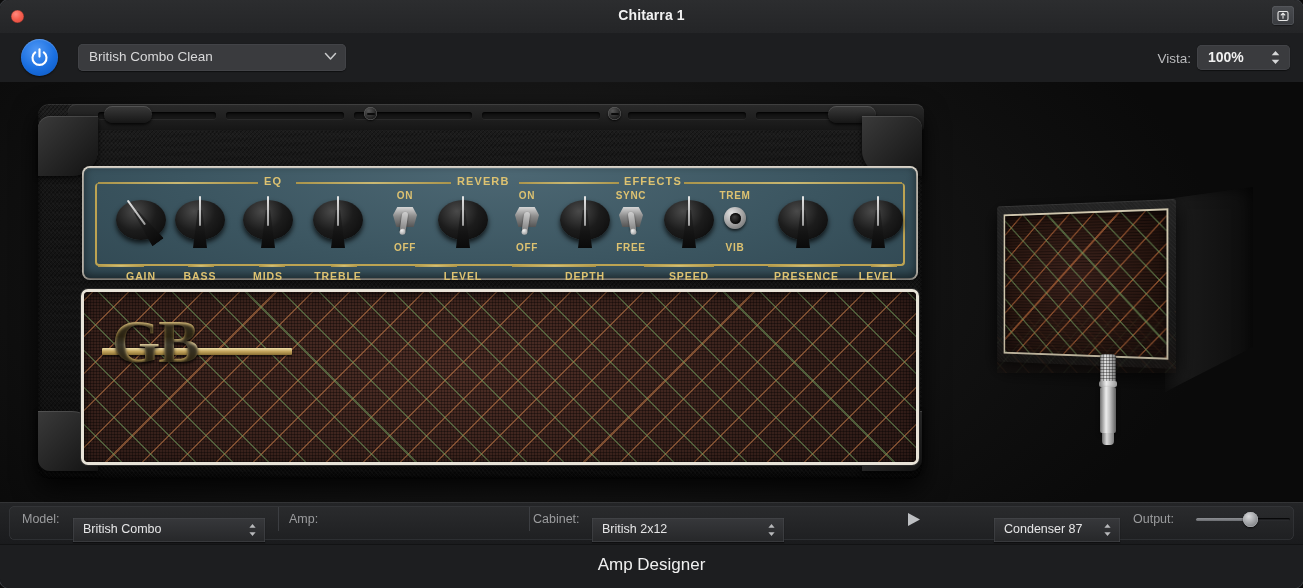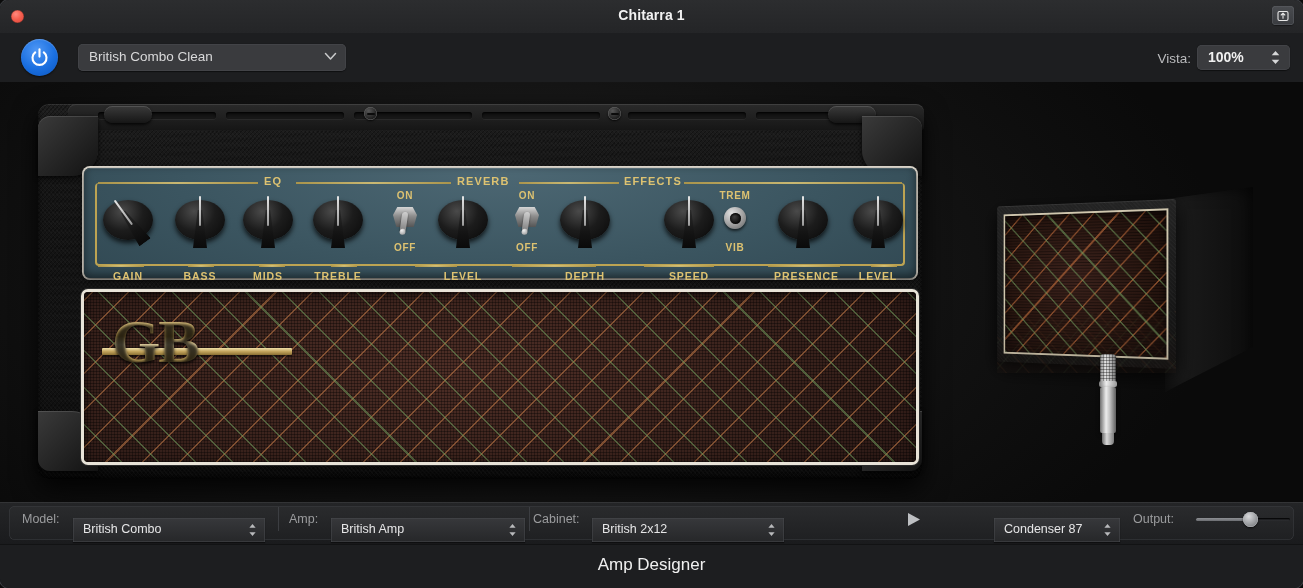--- a/index.html
+++ b/index.html
@@ -504,21 +504,21 @@
           <div class="bot-rule" style="left:14px;  width:46px;"></div>
           <div class="bot-rule" style="left:104px; width:26px;"></div>
           <div class="bot-rule" style="left:175px; width:26px;"></div>
           <div class="bot-rule" style="left:247px; width:26px;"></div>
           <div class="bot-rule" style="left:331px; width:42px;"></div>
           <div class="bot-rule" style="left:428px; width:84px;"></div>
           <div class="bot-rule" style="left:560px; width:70px;"></div>
           <div class="bot-rule" style="left:684px; width:72px;"></div>
           <div class="bot-rule" style="left:787px; width:26px;"></div>
 
-          <div class="knob-wrap" style="left:15px; top:26px;">
+          <div class="knob-wrap" style="left:28px; top:26px;">
             <div class="knob">
                 <div class="skirt"></div>
               <div class="pointer" style="transform:rotate(-36deg)">
                 <div class="body"></div>
                   <div class="line"></div>
               </div>
             </div>
             <div class="knob-label">GAIN</div>
           </div>
 
@@ -584,20 +584,26 @@
             <div class="knob">
                 <div class="skirt"></div>
               <div class="pointer" style="transform:rotate(0deg)">
                   <div class="body"></div>
                   <div class="line"></div>
                 </div>
             </div>
             <div class="knob-label">DEPTH</div>
           </div>
 
+          <div class="toggle-wrap" style="left:524px; top:22px; height:70px;">
+            <div class="toggle-top">SYNC</div>
+            <div class="toggle-body"></div>
+            <div class="toggle-bat" style="transform:rotate(-8deg)"></div>
+            <div class="toggle-bot" style="top:52px;">FREE</div>
+          </div>
 
           <div class="knob-wrap" style="left:576px; top:26px;">
             <div class="knob">
                 <div class="skirt"></div>
               <div class="pointer" style="transform:rotate(0deg)">
                   <div class="body"></div>
                   <div class="line"></div>
                 </div>
             </div>
             <div class="knob-label">SPEED</div>
@@ -663,27 +669,20 @@
     <div class="popup" style="left:73px; width:192px;">
       <span class="val">British Combo</span>
       <svg class="stepper" width="9" height="14" viewBox="0 0 9 14">
         <path d="M4.5 1 L7.6 4.8 L1.4 4.8 Z" fill="#b9babc"></path>
         <path d="M4.5 13 L7.6 9.2 L1.4 9.2 Z" fill="#b9babc"></path>
       </svg>
     </div>
 
     <div class="divider" style="left:278px;"></div>
     <span class="tb-label" style="left:289px;">Amp:</span>
-    <div class="popup" style="left:331px; width:194px;">
-      <span class="val">British Amp</span>
-      <svg class="stepper" width="9" height="14" viewBox="0 0 9 14">
-        <path d="M4.5 1 L7.6 4.8 L1.4 4.8 Z" fill="#b9babc"></path>
-        <path d="M4.5 13 L7.6 9.2 L1.4 9.2 Z" fill="#b9babc"></path>
-      </svg>
-    </div>
 
     <div class="divider" style="left:529px;"></div>
     <span class="tb-label" style="left:533px;">Cabinet:</span>
     <div class="popup" style="left:592px; width:192px;">
       <span class="val">British 2x12</span>
       <svg class="stepper" width="9" height="14" viewBox="0 0 9 14">
         <path d="M4.5 1 L7.6 4.8 L1.4 4.8 Z" fill="#b9babc"></path>
         <path d="M4.5 13 L7.6 9.2 L1.4 9.2 Z" fill="#b9babc"></path>
       </svg>
     </div>

